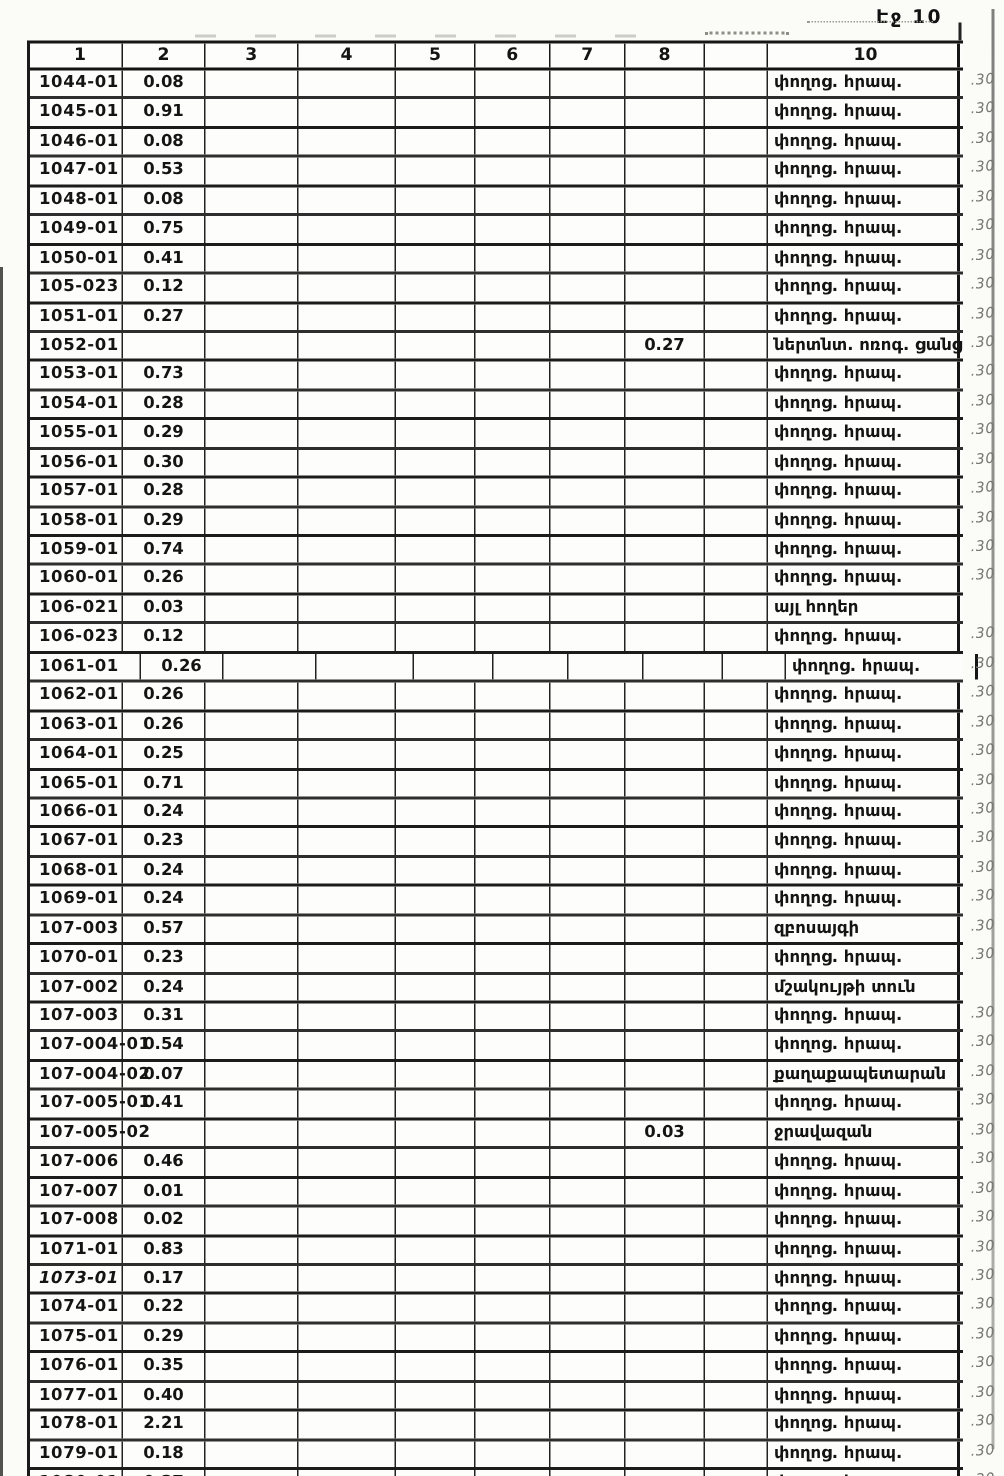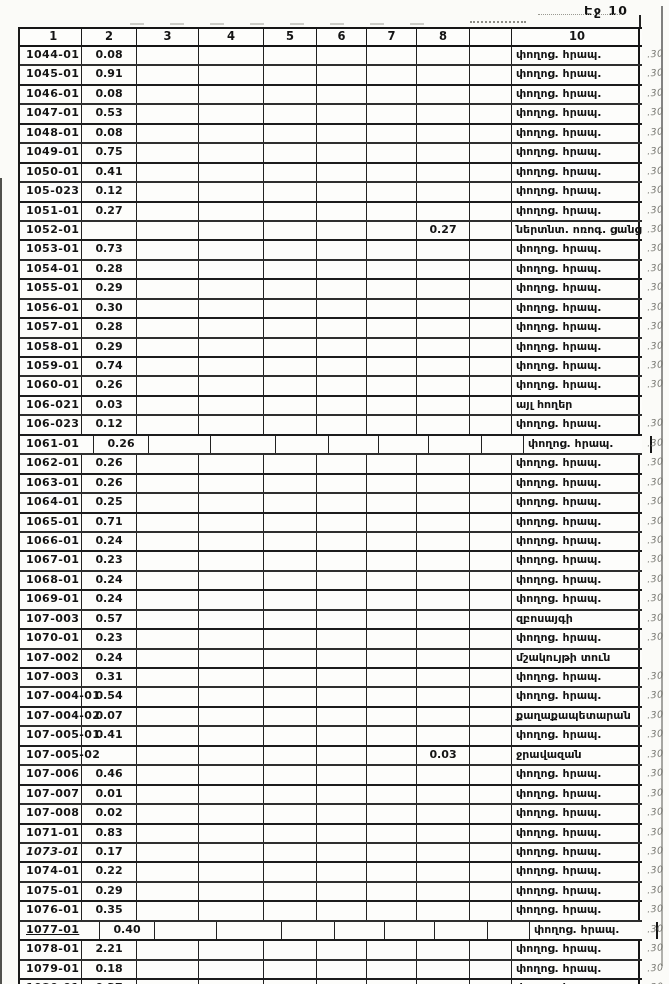--- a/index.html
+++ b/index.html
@@ -657,21 +657,21 @@
           <div class="cell c3" style="width: 65px;"></div>
           <div class="cell c4" style="width: 53px;"></div>
           <div class="cell c5" style="width: 50px;"></div>
           <div class="cell c6" style="width: 50px;"></div>
           <div class="cell c7" style="width: 53px;"></div>
           <div class="cell c8" style="width: 42px;"></div>
           <div class="cell c9" style="width: 128px;">փողոց. հրապ.</div>
           <span class="mark">.30</span>
         </div>
         <div class="row">
-          <div class="cell c0" style="width: 80px; text-decoration: underline;">1077-01</div>
+          <div class="cell c0" style="width: 62px;">1077-01</div>
           <div class="cell c1" style="width: 55px;">0.40</div>
           <div class="cell c2" style="width: 62px;"></div>
           <div class="cell c3" style="width: 65px;"></div>
           <div class="cell c4" style="width: 53px;"></div>
           <div class="cell c5" style="width: 50px;"></div>
           <div class="cell c6" style="width: 50px;"></div>
           <div class="cell c7" style="width: 53px;"></div>
           <div class="cell c8" style="width: 42px;"></div>
           <div class="cell c9" style="width: 128px;">փողոց. հրապ.</div>
           <span class="mark">.30</span>

